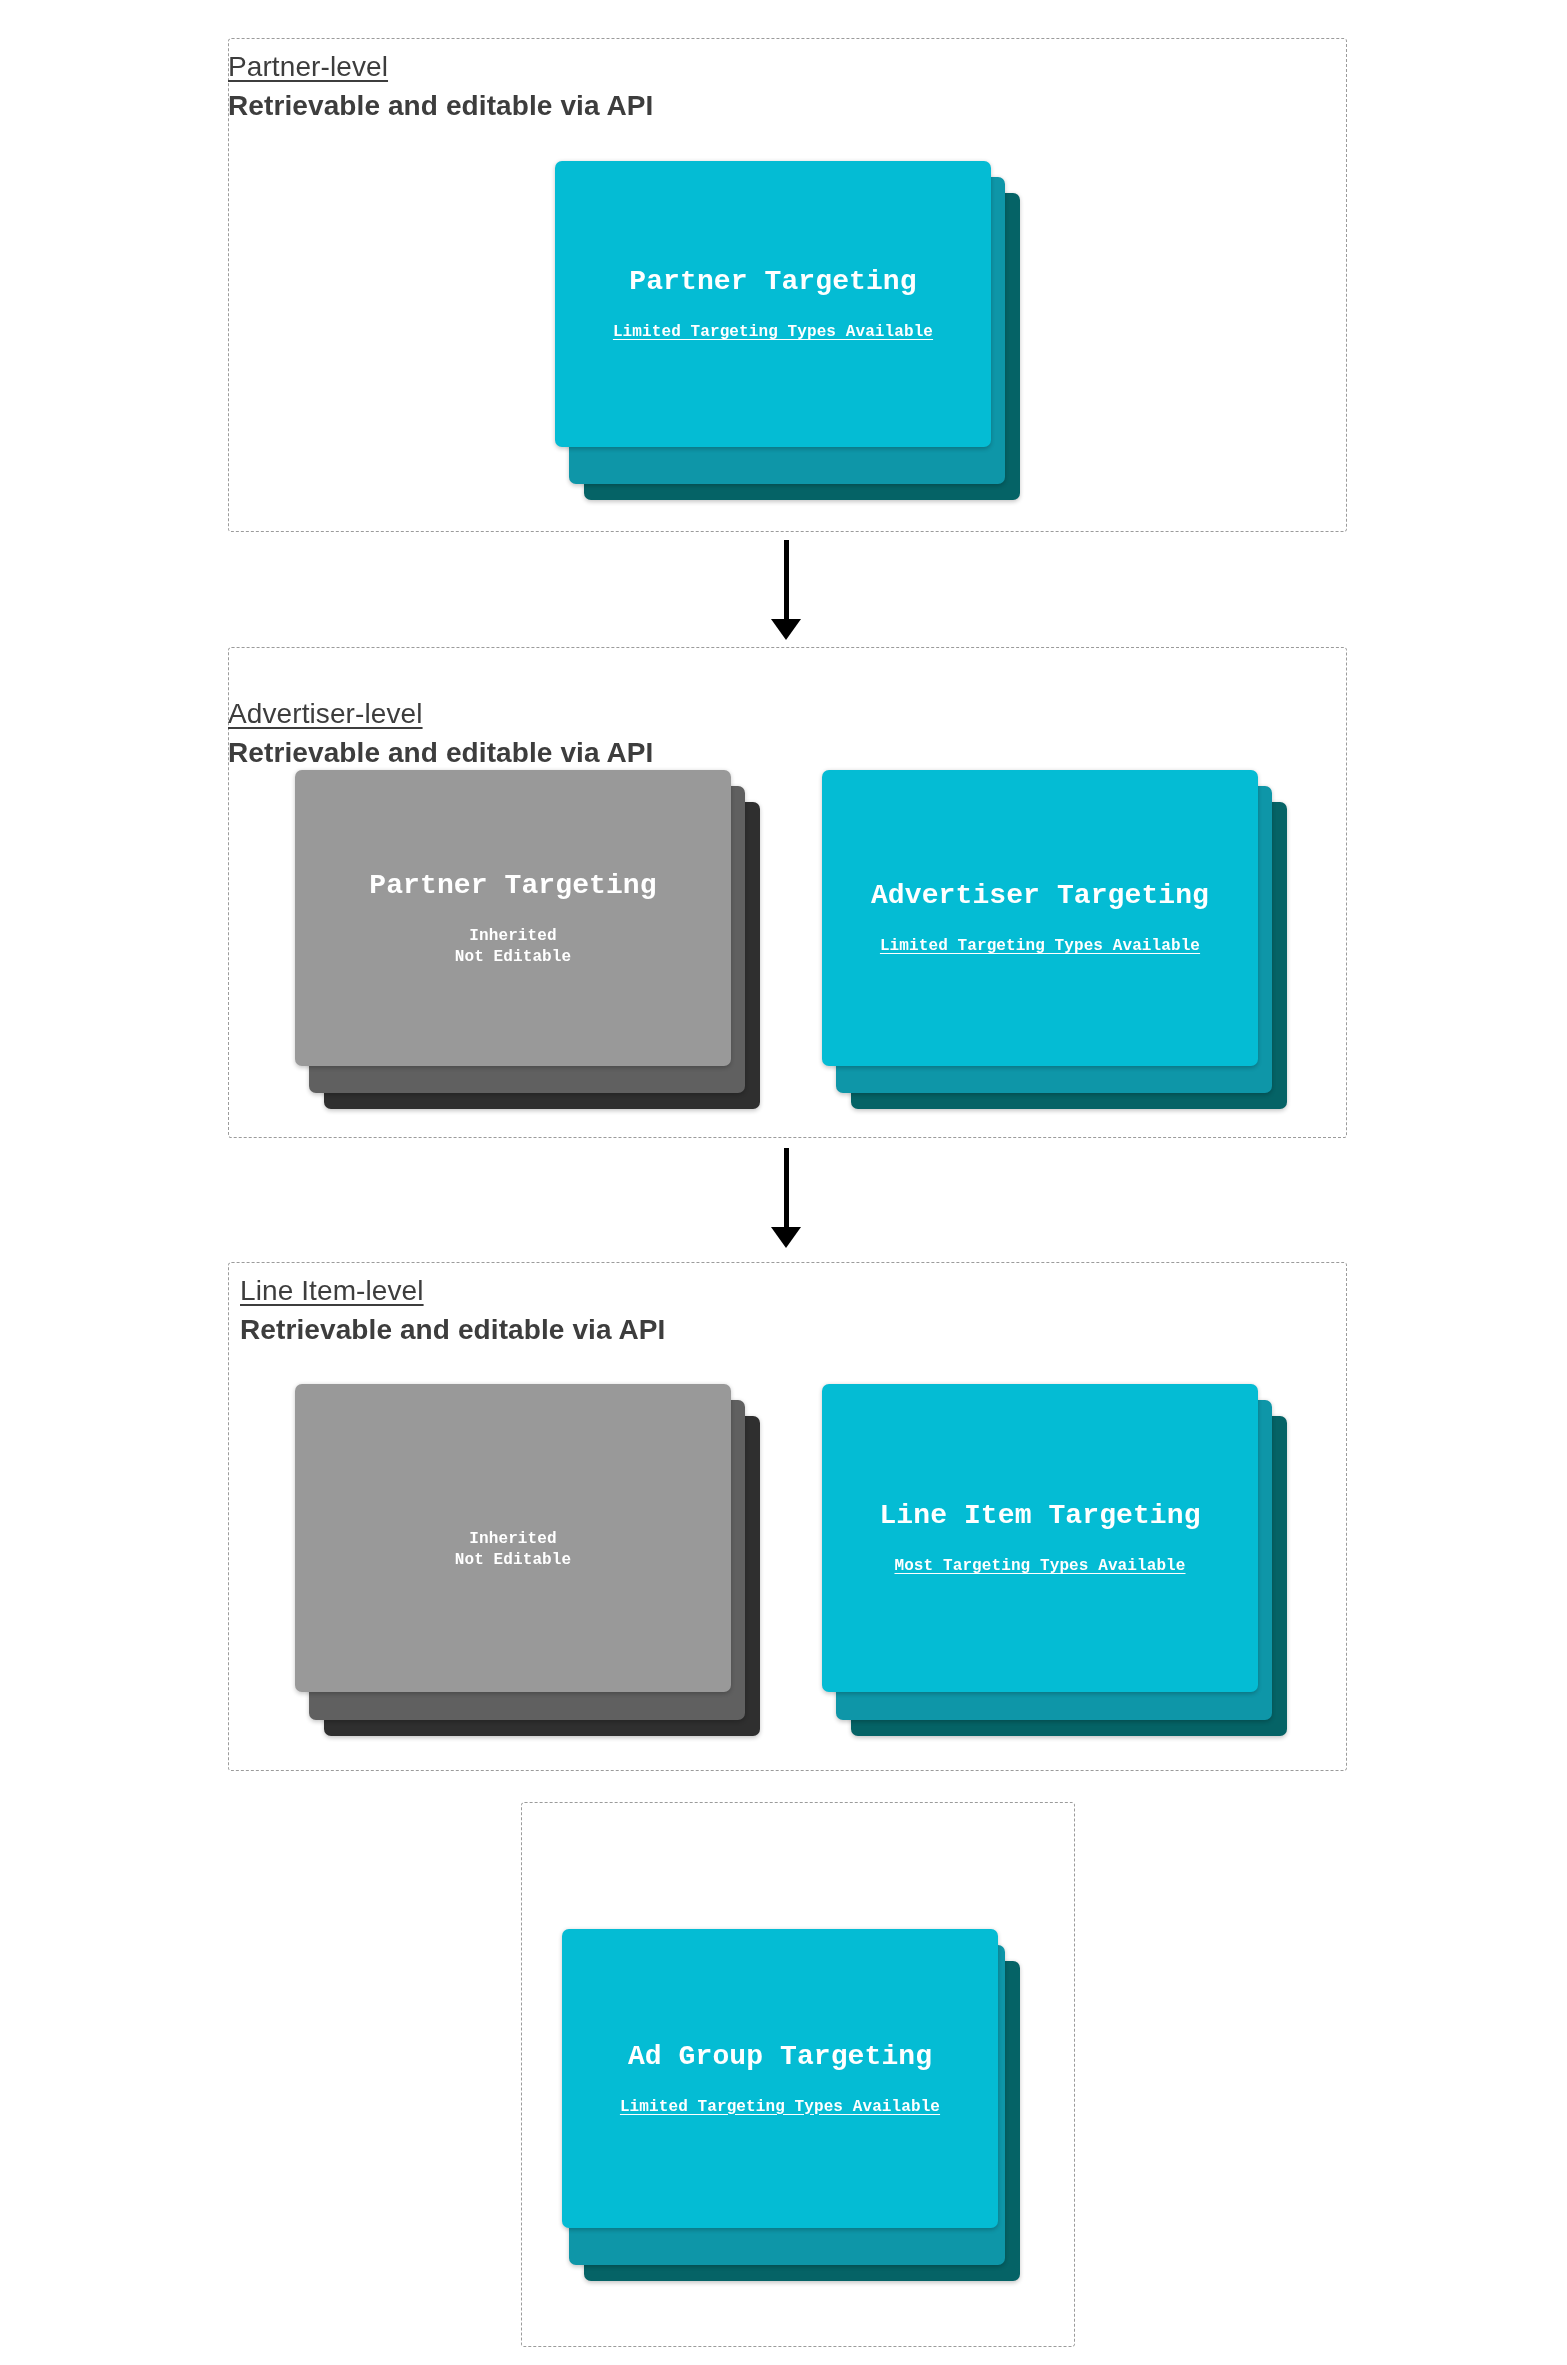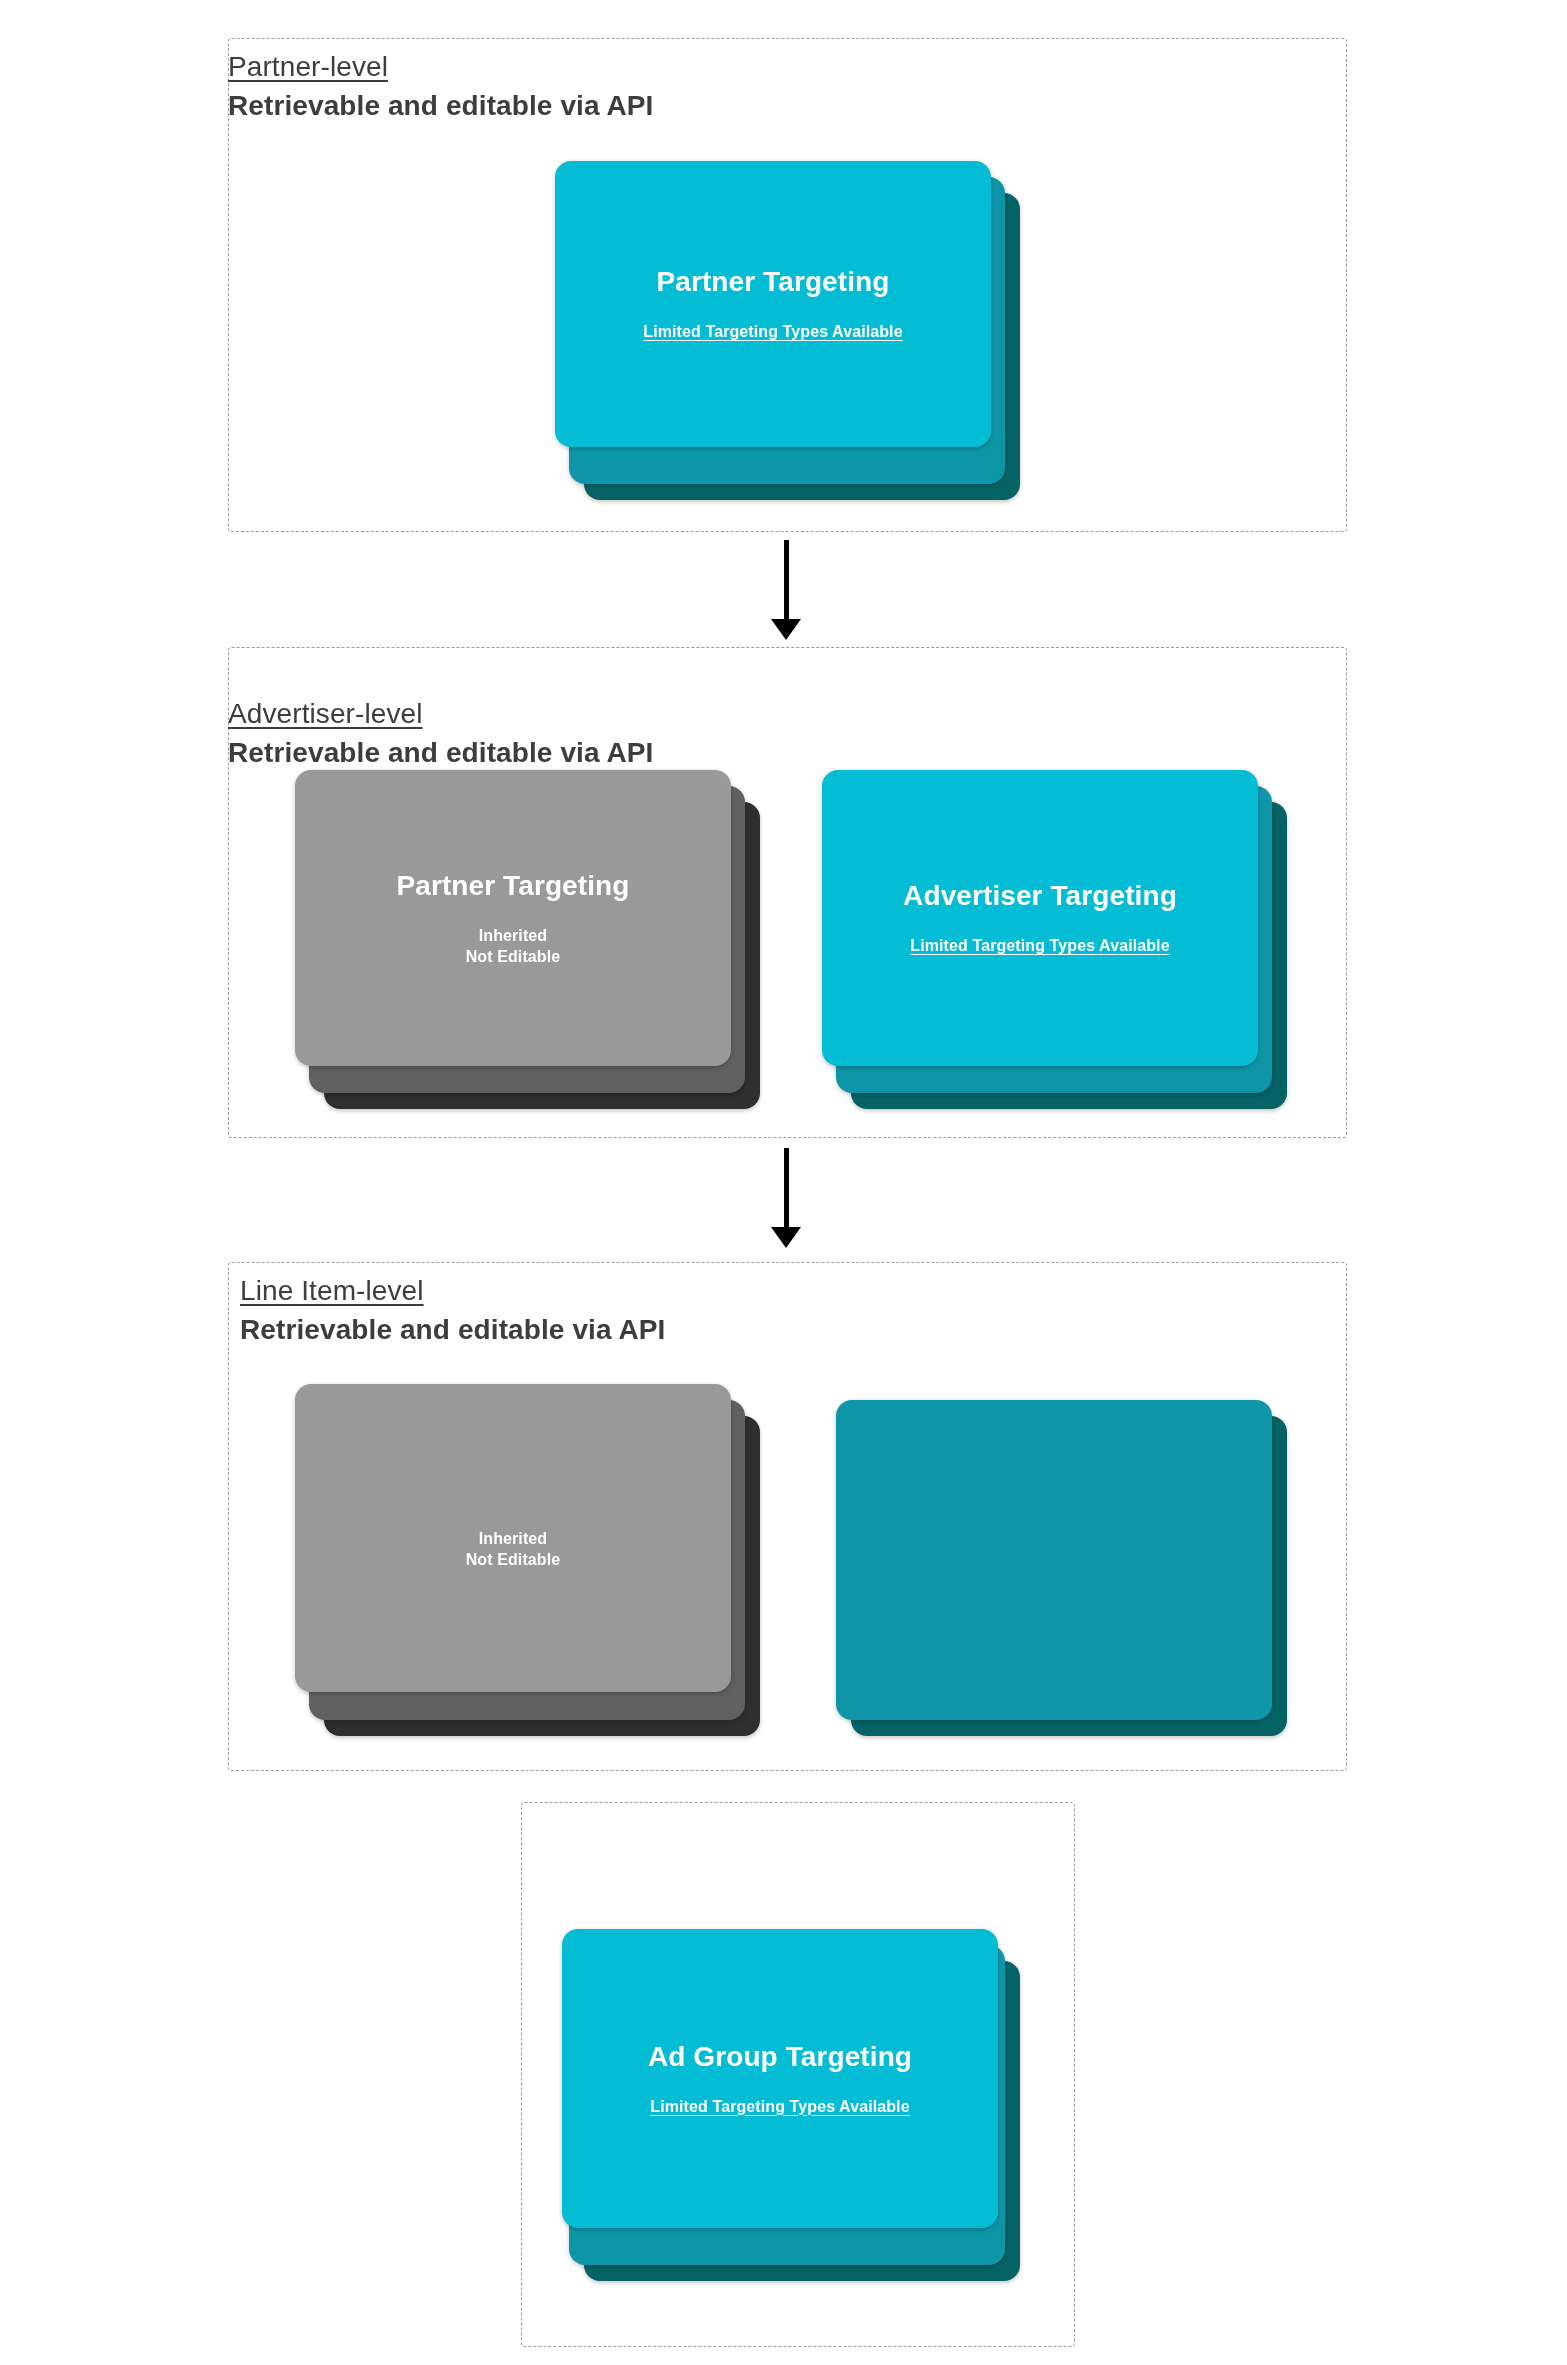--- a/index.html
+++ b/index.html
@@ -57,22 +57,23 @@
   .level-api.alert {
     color: #fb2600;
   }
 
   
   .card-stack {
     position: absolute;
   }
   .card-layer {
     position: absolute;
-    border-radius: 16px;
+    border-radius: 7px;
     box-shadow: 0 1.8px 4.5px rgba(0,0,0,0.22);
+    font-family: Liberation Mono, monospace;
   }
   .card-back2 { z-index: 1; }
   .card-back1 { z-index: 2; }
   .card-front {
     z-index: 3;
     display: flex;
     flex-direction: column;
     align-items: center;
     justify-content: center;
     box-sizing: border-box;
@@ -201,20 +202,24 @@
     <div class="card-layer card-back1" style="left:14.3px; top:16px; width:436px; height:320px;"></div>
     <div class="card-layer card-front" style="left:0px; top:0px; width:436px; height:308px;">
       <div class="card-sub" style="white-space:pre-line;">Inherited
 Not Editable</div>
     </div>
   </div>
 
   <div class="card-stack teal" style="left:822px; top:1384px; width:464px; height:357px;">
     <div class="card-layer card-back2" style="left:29px; top:32px; width:436px; height:320px;"></div>
     <div class="card-layer card-back1" style="left:14.3px; top:16px; width:436px; height:320px;"></div>
+    <div class="card-layer card-front" style="left:0px; top:0px; width:436px; height:308px;">
+      <div class="card-title">Line Item Targeting</div>
+      <div class="card-sub linked">Most Targeting Types Available</div>
+    </div>
   </div>
 
   <div class="level-box" style="left:521px; top:1802px; width:554px; height:545px;"></div>
 
 
   <div class="card-stack teal" style="left:555px; top:1929px; width:464px; height:357px;">
     <div class="card-layer card-back2" style="left:29px; top:32px; width:436px; height:320px;"></div>
     <div class="card-layer card-back1" style="left:14.3px; top:16px; width:436px; height:320px;"></div>
     <div class="card-layer card-front" style="left:7px; top:0px; width:436px; height:299px;">
       <div class="card-title">Ad Group Targeting</div>

